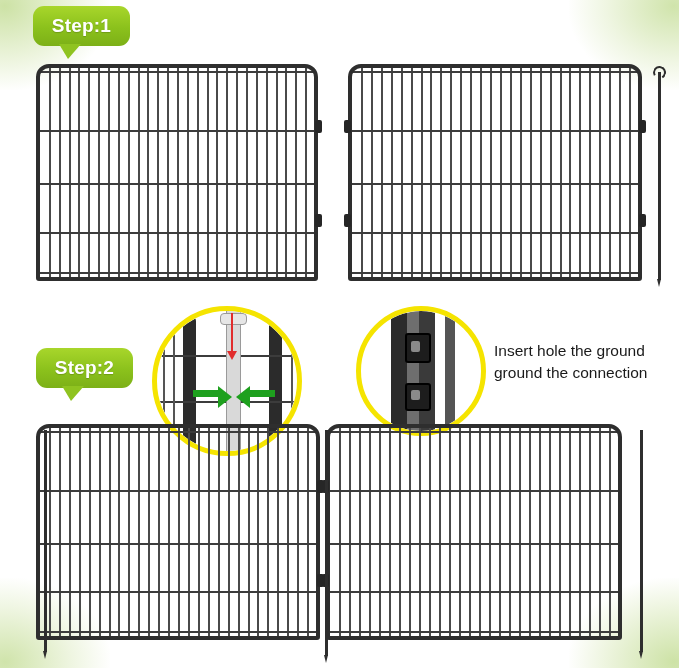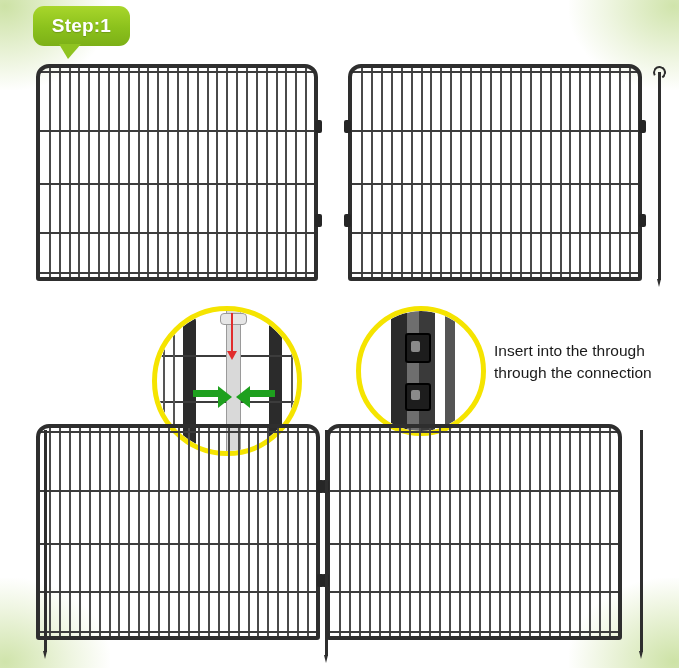--- a/index.html
+++ b/index.html
@@ -329,24 +329,28 @@
       <div style="position:absolute; left:46px; top:0; width:12px; height:130px; background:#6e6e6e;"></div>
 
       <div style="position:absolute; left:44px; top:22px; width:22px; height:26px; background:#1d1d1d; border:2px solid #000; border-radius:3px;"></div>
       <div style="position:absolute; left:50px; top:30px; width:9px; height:11px; background:#8a8a8a; border-radius:2px;"></div>
       <div style="position:absolute; left:44px; top:72px; width:22px; height:24px; background:#1d1d1d; border:2px solid #000; border-radius:3px;"></div>
       <div style="position:absolute; left:50px; top:79px; width:9px; height:10px; background:#8a8a8a; border-radius:2px;"></div>
     </div>
   </div>
 
   <div id="instruction">
-    <div>Insert into the through</div>
-    <div>through the connection</div>
-  </div>
-
+    <div>Insert hole the ground</div>
+    <div>ground the connection</div>
+  </div>
+
+  <div class="step-badge" id="step2-badge">
+    <span>Step:2</span>
+    <span class="tail"></span>
+  </div>
 
   <div class="panel" id="s2p-left" style="left:36px; top:424px; width:284px; height:216px;">
     <div class="mesh" id="mesh-s2l">
         <div class="v" style="left: 10px;"></div>
         <div class="v" style="left: 20px;"></div>
         <div class="v" style="left: 30px;"></div>
         <div class="v" style="left: 40px;"></div>
         <div class="v" style="left: 50px;"></div>
         <div class="v" style="left: 60px;"></div>
         <div class="v" style="left: 70px;"></div>

